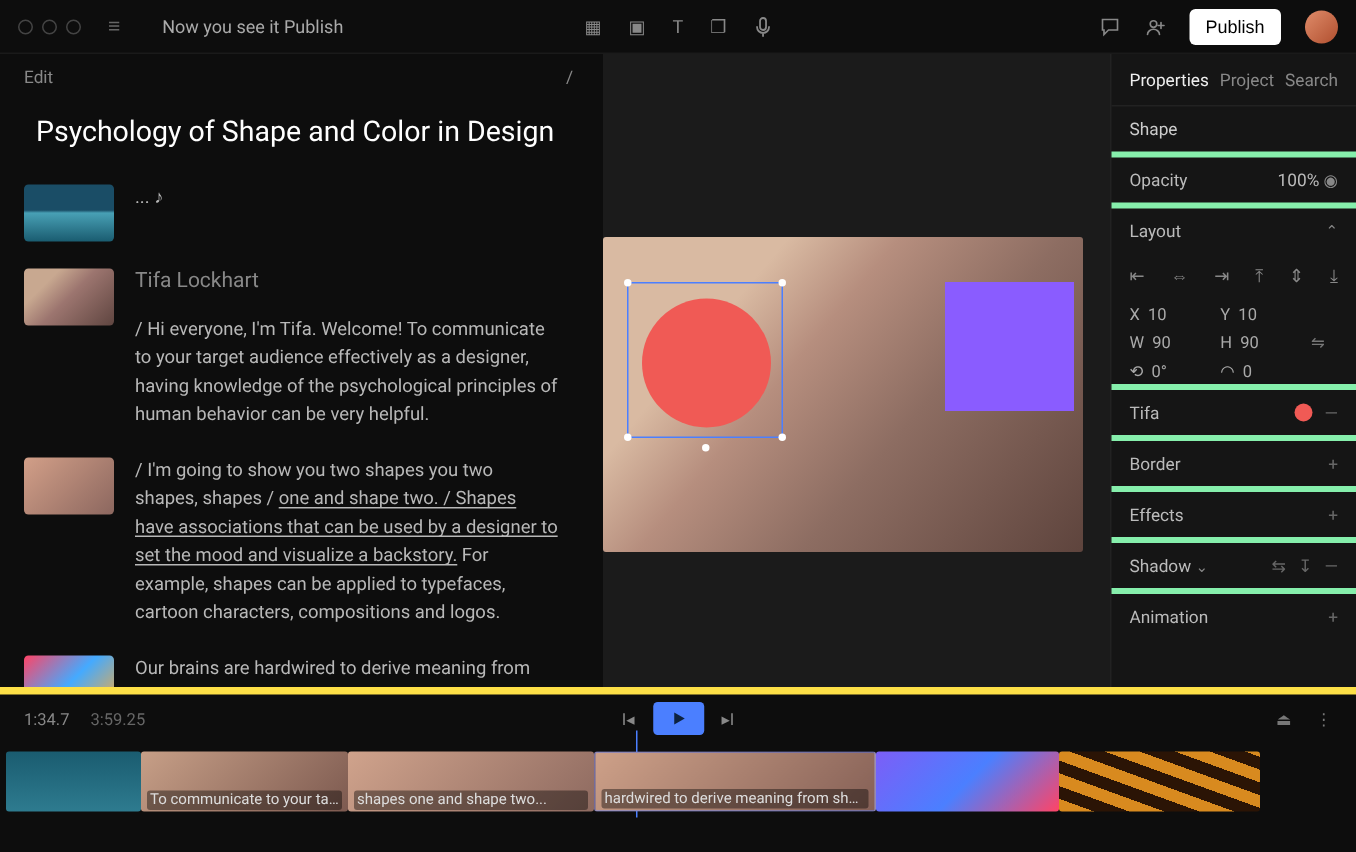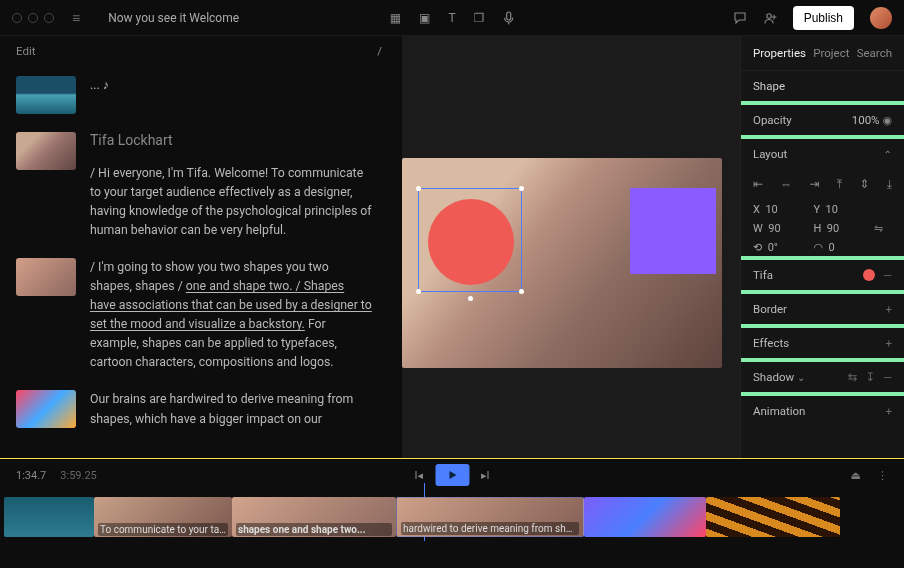--- a/index.html
+++ b/index.html
@@ -37,50 +37,50 @@
 .right { width:164px; background:#151515; border-left:1px solid #222; display:flex; flex-direction:column; }
 .tabs { display:flex; justify-content:space-between; padding:10px 12px; font-size:11.5px; color:#888; }
 .tabs .active { color:#eee; }
 .prophdr { padding:8px 12px; font-size:11.5px; color:#ccc; border-top:1px solid #222; }
 .proprow { display:flex; justify-content:space-between; align-items:center; padding:8px 12px; border-top:4px solid #86efac; font-size:11.5px; color:#bbb; }
 .layoutgrid { display:flex; justify-content:space-between; padding:8px 12px; color:#888; font-size:12px; }
 .xygrid { display:grid; grid-template-columns:1fr 1fr 18px; gap:6px 0; padding:4px 12px 2px; font-size:11px; color:#aaa; }
 .filldot { width:12px; height:12px; border-radius:50%; background:#f05a55; }
 .chev { color:#888; font-size:10px; }
 .dash { color:#666; }
-.bottom { height:110px; background:#0d0d0d; border-top:1px solid #fde047; }
+.bottom { height:110px; background:#0d0d0d; border-top:5px solid #fde047; }
 .controls { display:flex; align-items:center; height:32px; padding:0 16px; gap:14px; color:#888; font-size:11px; }
 .ctrlcenter { position:absolute; left:50%; transform:translateX(-50%); display:flex; gap:12px; align-items:center; }
 .playbtn { width:34px; height:22px; background:#4b7fff; border-radius:3px; display:flex; align-items:center; justify-content:center; color:#000; cursor:pointer; }
 .ctrlright { margin-left:auto; display:flex; gap:16px; color:#777; }
 .timeline { display:flex; height:48px; margin:6px 4px 0; position:relative; }
 .clip { height:40px; border-radius:2px; position:relative; overflow:hidden; }
 .c1 { width:90px; background:linear-gradient(180deg,#1a5c70,#2e7b8f); }
 .c2 { width:138px; background:linear-gradient(135deg,#c79f87,#7d5a50); }
-.c3 { width:164px; background:linear-gradient(135deg,#d0a38c,#8e6a60);font-weight:bold; }
+.c3 { width:164px; background:linear-gradient(135deg,#d0a38c,#8e6a60); }
 .c4 { width:188px; background:linear-gradient(135deg,#cda088,#856056); border:1px solid rgba(80,120,255,0.4); }
 .c5 { width:122px; background:linear-gradient(135deg,#7c5ef7,#4b7fff,#f46); }
 .c6 { width:134px; background:repeating-linear-gradient(20deg,#d88a1f 0 8px,#2b1405 8px 16px); }
 .clip .cap { position:absolute; bottom:1px; left:4px; right:4px; color:#ddd; font-size:10px; white-space:nowrap; overflow:hidden; text-overflow:ellipsis; background:rgba(0,0,0,0.4); padding:1px 2px; border-radius:2px; }
 .shapeclip { position:absolute; left:396px; top:-12px; width:92px; height:16px; background:rgba(60,100,200,0.55); border-radius:2px; font-size:10px; color:#cde; padding:1px 4px;margin-top:26px; }
 .playhead { position:absolute; left:420px; top:-14px; width:1px; height:58px; background:#4b7fff; }
 .eye { font-size:11px; color:#888; }
 svg { display:block; }
 </style>
 </head>
 <body>
 
 <div class="topbar">
   <div class="traffic">
     <div class="tcircle"></div>
     <div class="tcircle"></div>
     <div class="tcircle"></div>
   </div>
   <div class="hamburger">≡</div>
-  <div class="title">Now you see it Welcome</div>
+  <div class="title">Now you see it Publish</div>
   <div class="tb-center">
     <span>▦</span>
     <span>▣</span>
     <span>T</span>
     <span>❐</span>
     <span>
       <svg width="12" height="14" viewBox="0 0 12 14">
           <path d="M6 1a2 2 0 012 2v4a2 2 0 11-4 0V3a2 2 0 012-2zm-4 6a4 4 0 008 0M6 11v2" stroke="#888" fill="none" stroke-width="1.2" stroke-linecap="round"></path>
         </svg>
     </span>
@@ -101,20 +101,21 @@
     <div class="avatar"></div>
   </div>
 </div>
 
 <div class="main">
   <div class="left">
     <div class="subhead">
       <span>Edit</span>
       <span>/</span>
     </div>
+    <div class="doctitle">Psychology of Shape and Color in Design</div>
     <div class="row">
       <div class="thumb th1"></div>
       <div class="para">... ♪</div>
     </div>
     <div class="row">
       <div class="thumb th2"></div>
       <div>
         <div class="speaker">Tifa Lockhart</div>
         <div class="para">/ Hi everyone, I'm Tifa. Welcome! To communicate to your target audience effectively as a designer, having knowledge of the psychological principles of human behavior can be very helpful.</div>
       </div>

